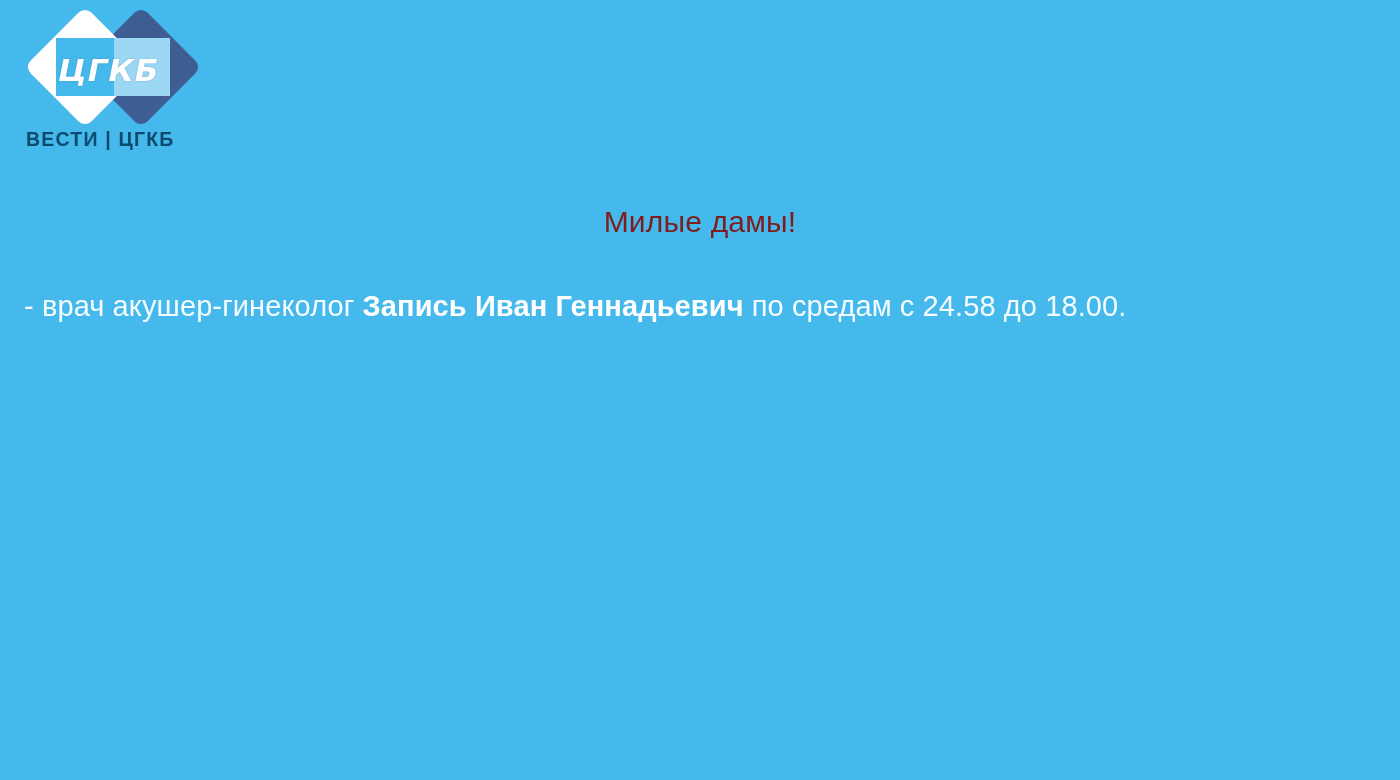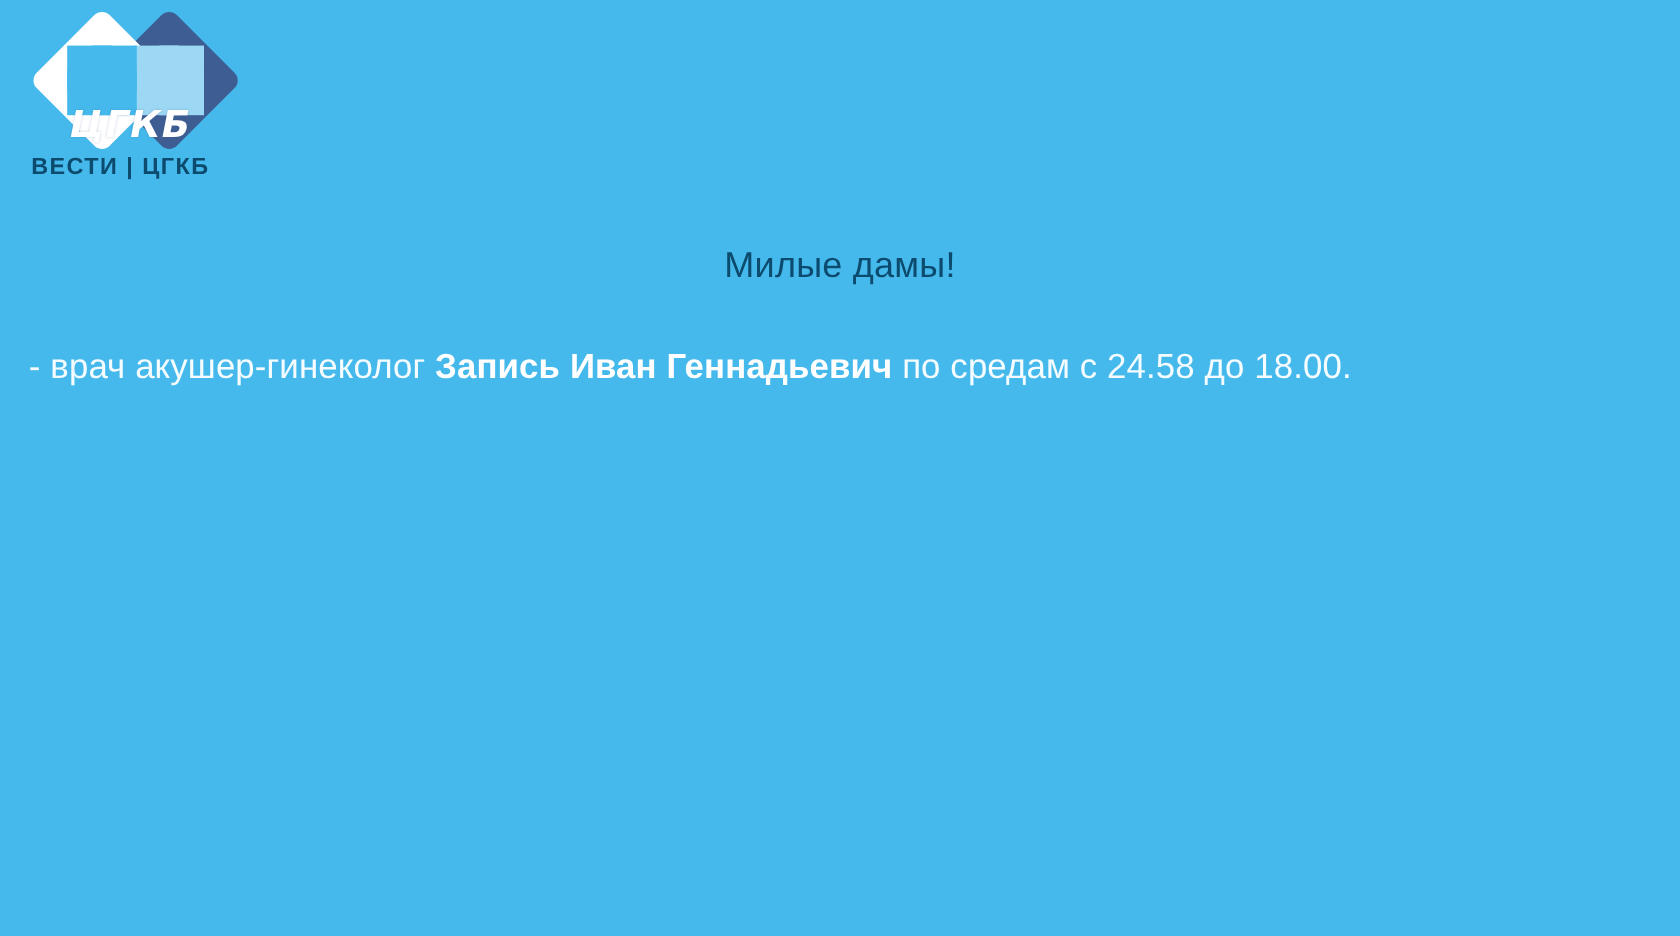--- a/index.html
+++ b/index.html
@@ -104,21 +104,20 @@
     top: 44px;
     z-index: 5;
     font-family: "DejaVu Sans", sans-serif;
     font-weight: 700;
     font-style: italic;
     font-size: 31px;
     letter-spacing: 1px;
     color: #ffffff;
     text-shadow: 0 0 2px rgba(62,94,147,.35);
     white-space: nowrap;
-    margin-top: 34px;
   }
 
   .brand-caption {
     margin-top: 2px;
     padding-left: 4px;
     font-size: 19.5px;
     font-weight: 700;
     letter-spacing: 1.2px;
     color: #0c4a6e;
     white-space: nowrap;
@@ -126,21 +125,21 @@
 
   
   .headline {
     position: absolute;
     left: 0;
     right: 0;
     top: 205px;
     text-align: center;
     font-size: 30px;
     font-weight: 400;
-    color: #0c4a6e;
+    color: #7f1d1d;
     letter-spacing: .2px;
   }
 
   .content {
     position: absolute;
     left: 24px;
     top: 285px;
     width: 1356px;
   }
 

